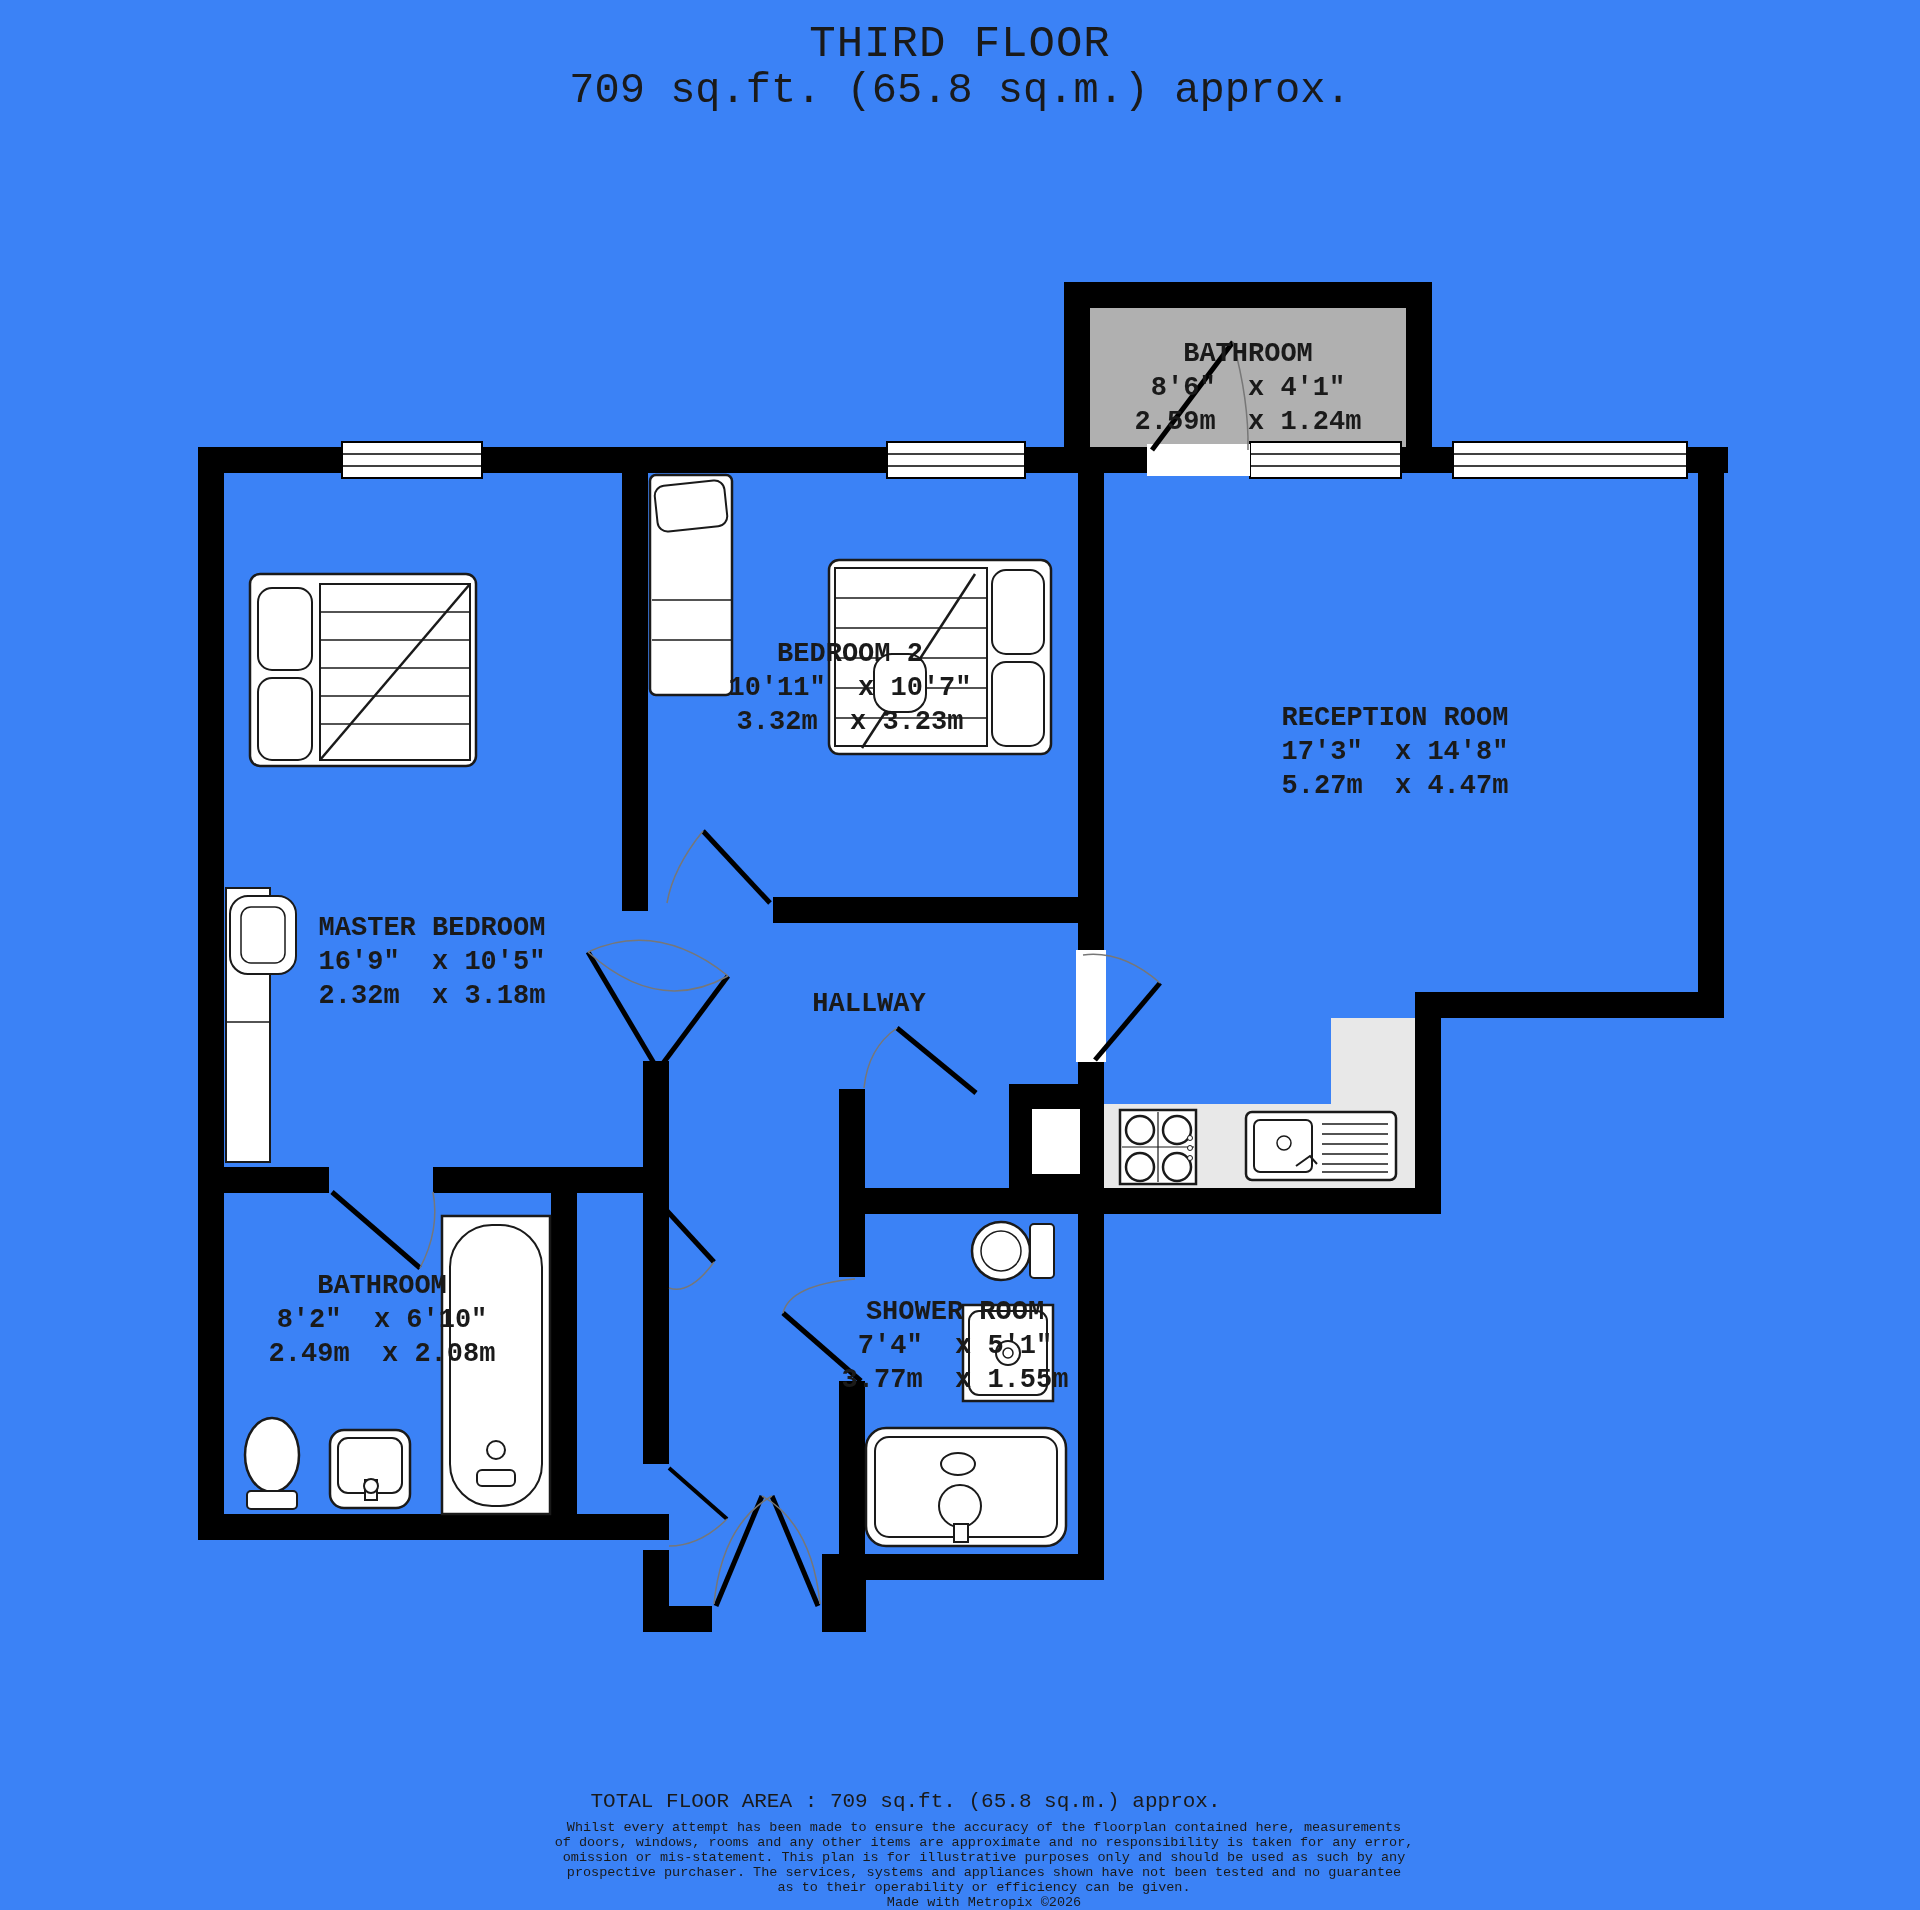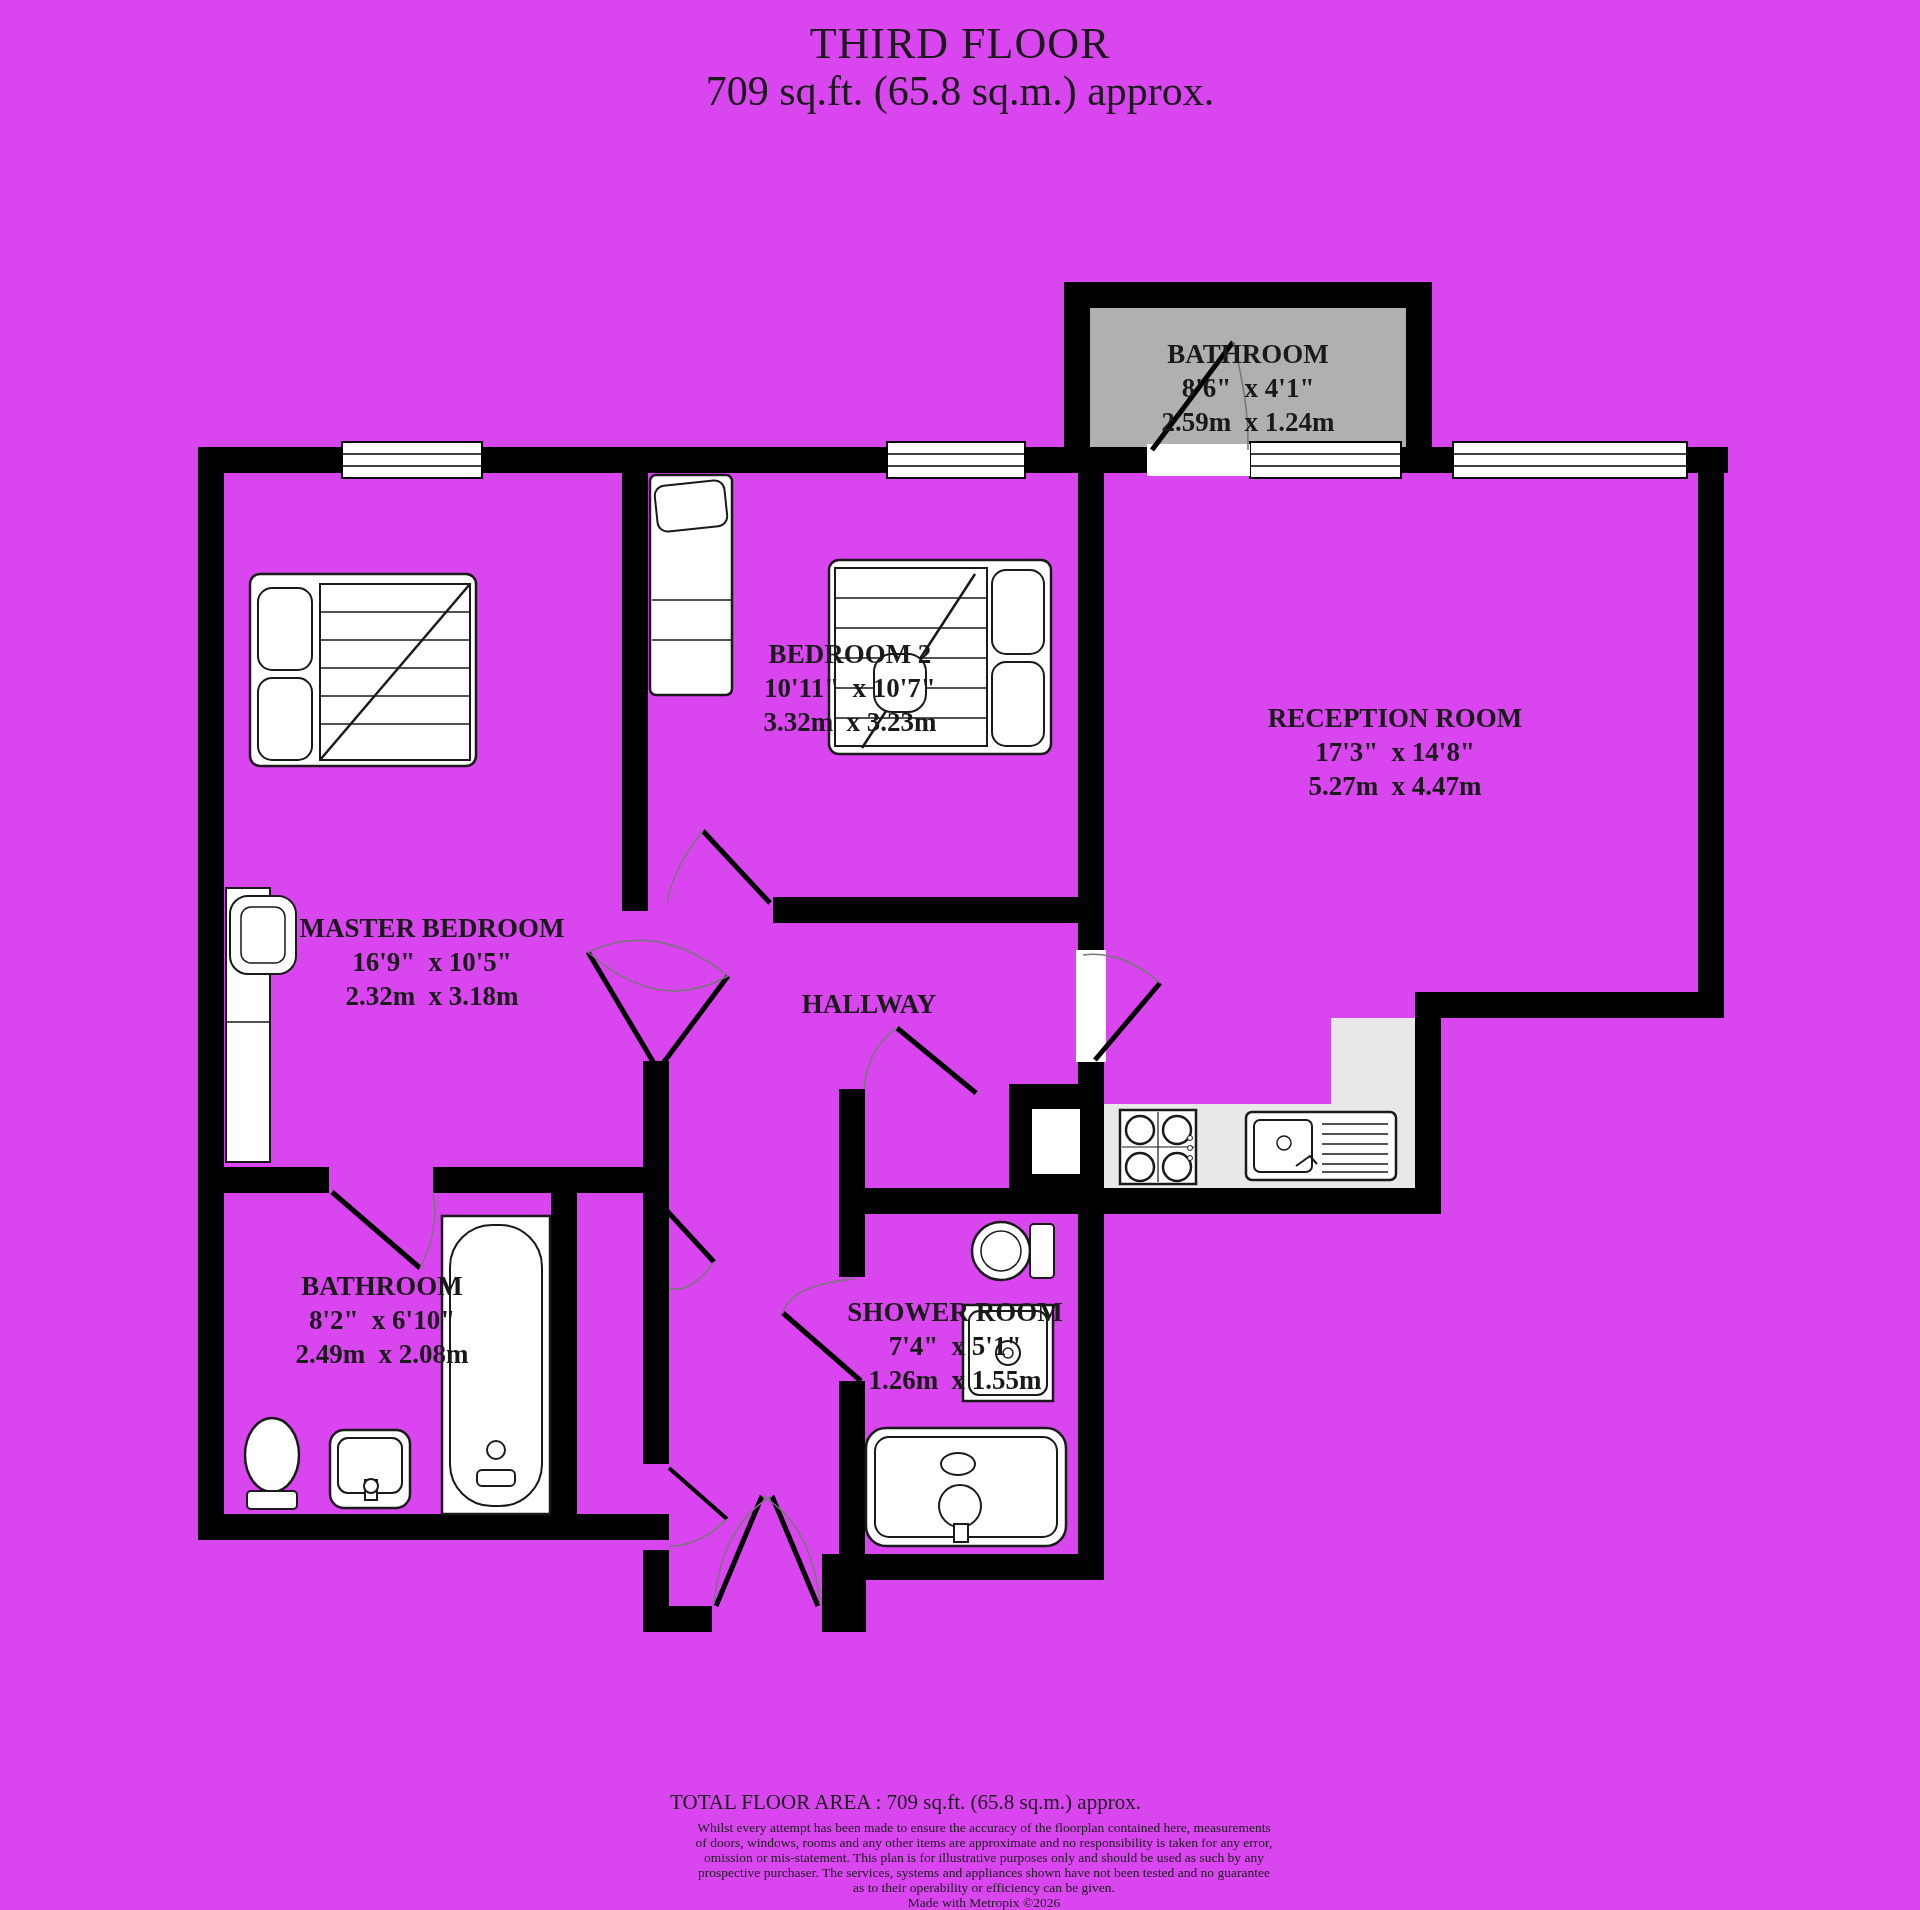--- a/index.html
+++ b/index.html
@@ -1,18 +1,18 @@
 <!DOCTYPE html>
 <html><head>
 <meta charset="utf-8">
 <style>
   html,body{margin:0;padding:0;background:#fff;}
   .canvas{
-    position:relative;width:1920px;height:1910px;background:#d946ef;overflow:hidden;
-    font-family:Liberation Serif, serif;
+    position:relative;width:1920px;height:1910px;background:#3b82f6;overflow:hidden;
+    font-family:Liberation Mono, monospace;
     --wall:#000000; --balcony:#b0b0b0; --kitchen:#e8e8e8; --text:#1a1a1a;
   }
   .plan-svg{position:absolute;left:0;top:0;}
   .title-block{position:absolute;left:0;top:20px;width:1920px;text-align:center;color:var(--text);}
   .title-line1{font-size:44px;line-height:48px;letter-spacing:1px;}
   .title-line2{font-size:42px;line-height:46px;}
   .room-label{
     position:absolute;transform:translate(-50%,-50%);
     text-align:center;font-weight:bold;font-size:27px;line-height:34px;color:var(--text);
   }
@@ -283,21 +283,21 @@
     <div>HALLWAY</div>
   </div>
   <div class="room-label" style="left:382px;top:1320px">
     <div>BATHROOM</div>
     <div>8'2"  x 6'10"</div>
     <div>2.49m  x 2.08m</div>
   </div>
   <div class="room-label" style="left:955px;top:1346px">
     <div>SHOWER ROOM</div>
     <div>7'4"  x 5'1"</div>
-    <div>1.26m  x 1.55m</div>
+    <div>3.77m  x 1.55m</div>
   </div>
 
   <div class="footer-total">TOTAL FLOOR AREA : 709 sq.ft. (65.8 sq.m.) approx.</div>
   <div class="footer-disclaimer">
     <div>Whilst every attempt has been made to ensure the accuracy of the floorplan contained here, measurements</div>
     <div>of doors, windows, rooms and any other items are approximate and no responsibility is taken for any error,</div>
     <div>omission or mis-statement. This plan is for illustrative purposes only and should be used as such by any</div>
     <div>prospective purchaser. The services, systems and appliances shown have not been tested and no guarantee</div>
     <div>as to their operability or efficiency can be given.</div>
     <div>Made with Metropix ©2026</div>

